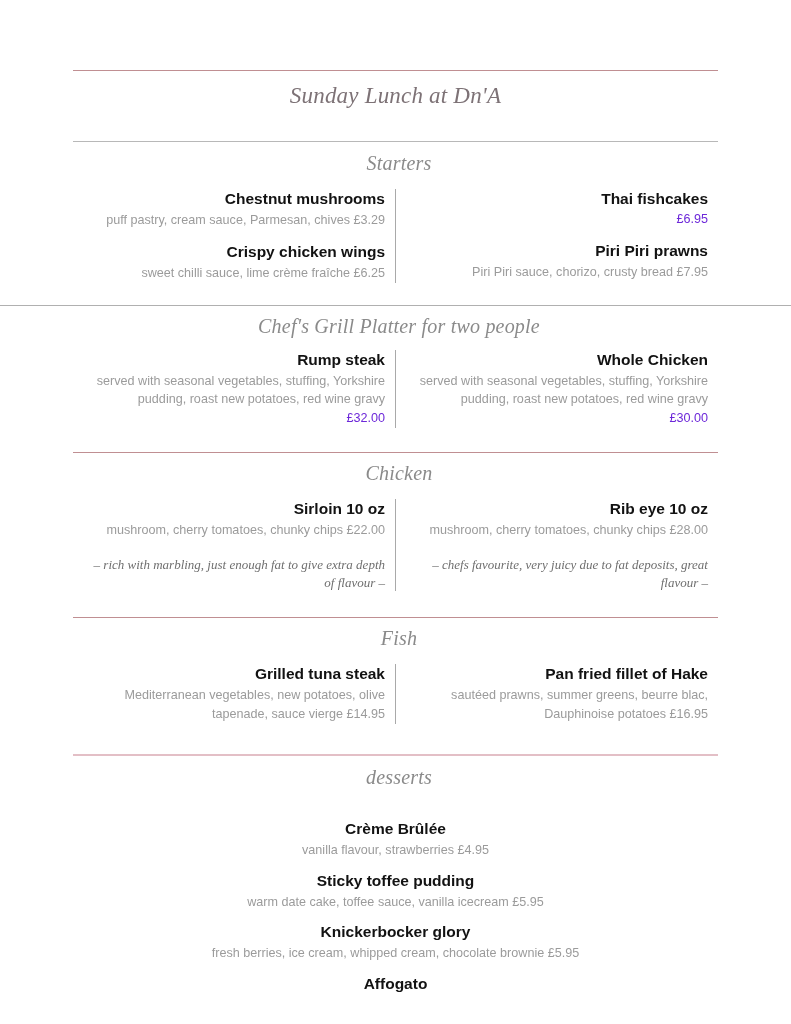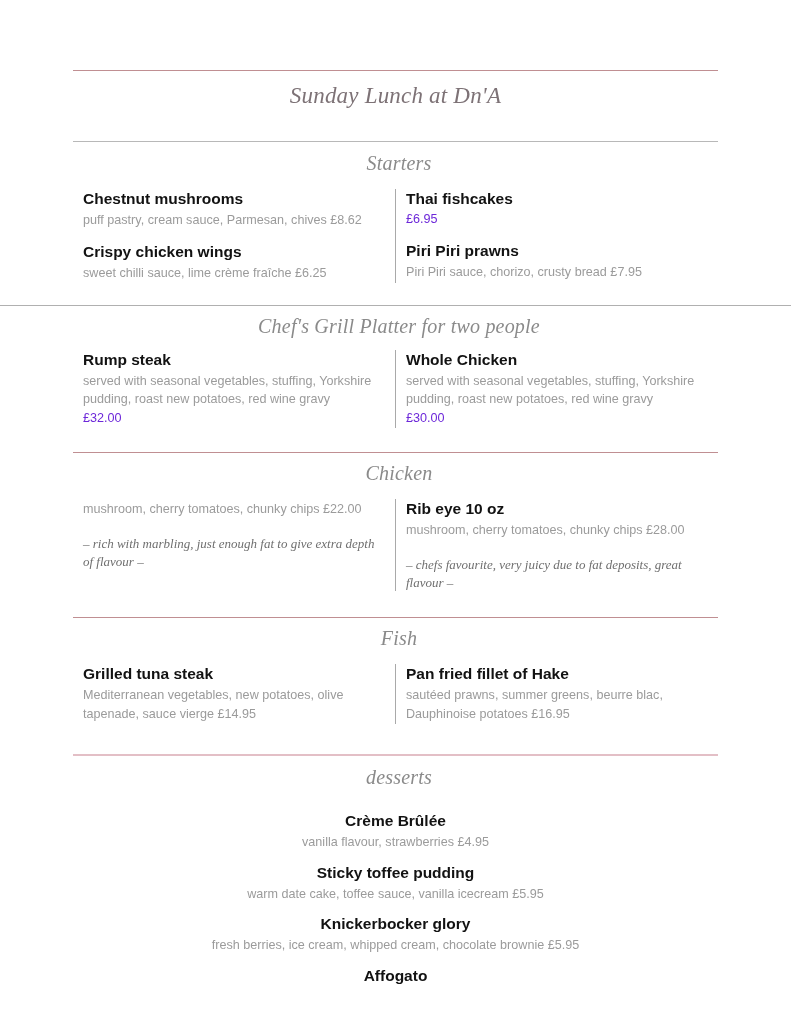--- a/index.html
+++ b/index.html
@@ -67,21 +67,21 @@
     padding: 0 10px;
   }
   .vdivider {
     width: 0;
     border-left: 1px solid #a9a9a9;
     align-self: stretch;
     flex: 0 0 auto;
   }
 
   
-  .dish { text-align: left; }
+  .dish { text-align: right; }
   .dish-name {
     font-family: "Liberation Sans", sans-serif;
     font-weight: bold;
     font-size: 15.5px;
     color: #121212;
     line-height: 1.35;
   }
   .dish-desc {
     font-family: "Liberation Sans", sans-serif;
     font-size: 12.6px;
@@ -98,21 +98,21 @@
   .dish-note {
     font-family: "Liberation Serif", serif;
     font-style: italic;
     font-size: 13px;
     color: #6f6f6f;
     line-height: 1.35;
     margin-top: 16px;
   }
 
   
-  .dessert-list { width: 645px; margin: 8px auto; }
+  .dessert-list { width: 645px; margin: 16px auto; }
   .dessert { text-align: center; }
 </style>
 </head>
 <body>
 
 <div class="page">
 
   <div style="height:70px;"></div>
   <div class="rule rule-inset rule-rose"></div>
 
@@ -122,21 +122,21 @@
   <div style="height:32px;"></div>
   <div class="rule rule-inset rule-gray"></div>
   <div style="height:10px;"></div>
   <div class="section-title">Starters</div>
 
   <div style="height:14px;"></div>
   <div class="cols">
     <div class="col">
       <div class="dish">
         <div class="dish-name">Chestnut mushrooms</div>
-        <div class="dish-desc">puff pastry, cream sauce, Parmesan, chives  £8.62</div>
+        <div class="dish-desc">puff pastry, cream sauce, Parmesan, chives  £3.29</div>
       </div>
       <div style="height:12px;"></div>
       <div class="dish">
         <div class="dish-name">Crispy chicken wings</div>
         <div class="dish-desc">sweet chilli sauce, lime crème fraîche  £6.25</div>
       </div>
     </div>
     <div class="vdivider"></div>
     <div class="col">
       <div class="dish">
@@ -177,20 +177,21 @@
 
   <div style="height:24px;"></div>
   <div class="rule rule-inset rule-rose"></div>
   <div style="height:9px;"></div>
   <div class="section-title">Chicken</div>
 
   <div style="height:14px;"></div>
   <div class="cols">
     <div class="col">
       <div class="dish">
+        <div class="dish-name">Sirloin 10 oz</div>
         <div class="dish-desc">mushroom, cherry tomatoes, chunky chips  £22.00</div>
         <div class="dish-note">– rich with marbling, just enough fat to give extra depth of flavour  –</div>
       </div>
     </div>
     <div class="vdivider"></div>
     <div class="col">
       <div class="dish">
         <div class="dish-name">Rib eye 10 oz</div>
         <div class="dish-desc">mushroom, cherry tomatoes, chunky chips  £28.00</div>
         <div class="dish-note">– chefs favourite, very juicy due to fat deposits, great flavour  –</div>

